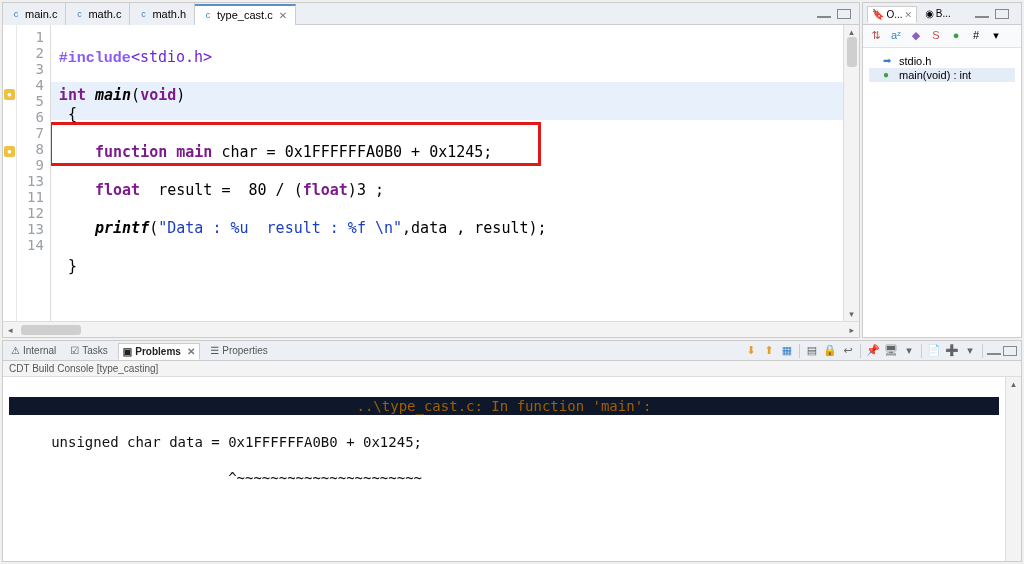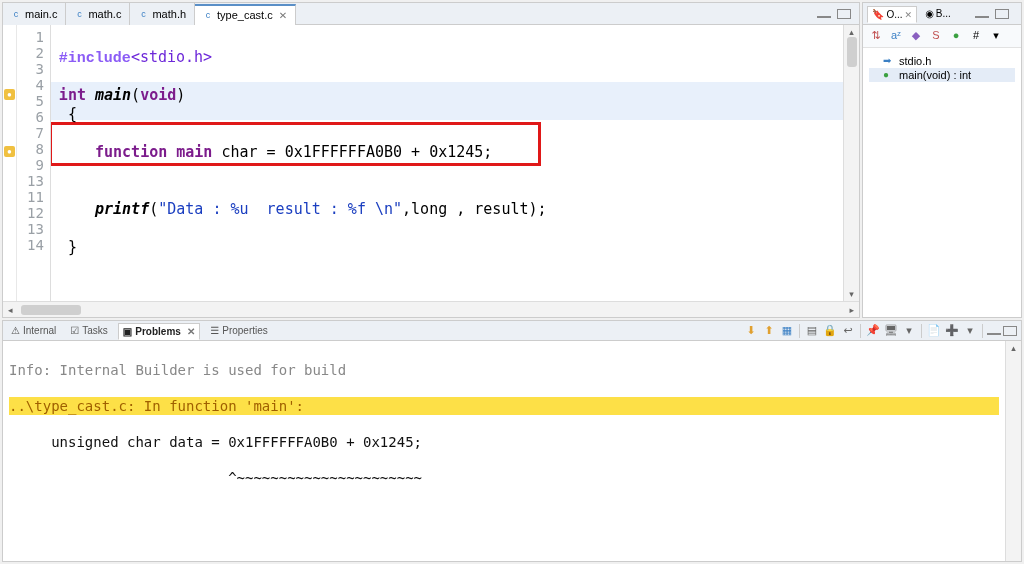--- a/index.html
+++ b/index.html
@@ -192,21 +192,21 @@
     font-family: Consolas, monospace;
     font-size: 14px;
     line-height: 18px;
     padding: 2px 6px;
     flex:1;
     overflow:hidden;
     white-space: pre;
     color:#111;
   }
   .cline { height:18px; }
-  .hl-yellow { background:#fde047; }
+  .hl-yellow { background:#0f172a;text-align:center; }
   .col-amber { color:#a06000; }
 
   .vscroll {
     width: 16px;
     background:#f3f3f3;
     border-left:1px solid #ddd;
     display:flex; flex-direction:column; align-items:center;
     padding:2px 0;
   }
   .vscroll .thumb { width:10px; flex:0 0 30px; background:#cfcfcf; border-radius:3px;}
@@ -267,22 +267,23 @@
         <div class="red-box" style="top:97px; left:-2px; width:492px; height:44px;"></div>
 
         <div class="line"><span></span></div>
         <div class="line"><span class="pp">#include</span><span class="inc">&lt;stdio.h&gt;</span></div>
         <div class="line"><span></span></div>
         <div class="line"><span class="kw">int</span><span class="fn"> main</span><span>(</span><span class="kw">void</span><span>)</span></div>
         <div class="line"><span> {</span></div>
         <div class="line"><span></span></div>
         <div class="line">    <span class="kw">function</span><span class="kw"> main</span><span> char = 0x1FFFFFFA0B0 + 0x1245;</span></div>
         <div class="line"><span></span></div>
-        <div class="line"><span></span></div>
-        <div class="line">    <span class="fn">printf</span><span>(</span><span class="str">"Data : %u  result : %f \n"</span><span>,long , result);</span></div>
+        <div class="line">    <span class="kw">float</span><span>  result =  80 / (</span><span class="kw">float</span><span>)3 ;</span></div>
+        <div class="line"><span></span></div>
+        <div class="line">    <span class="fn">printf</span><span>(</span><span class="str">"Data : %u  result : %f \n"</span><span>,data , result);</span></div>
         <div class="line"><span></span></div>
         <div class="line"><span> }</span></div>
         <div class="line"><span></span></div>
       </div>
       <div class="vscroll">
         <span class="scroll-arrow">▴</span>
         <div class="thumb"></div>
         <div style="flex:1"></div>
         <span class="scroll-arrow">▾</span>
       </div>
@@ -367,23 +368,23 @@
       <span class="bt-icon">▾</span>
       <span class="bt-sep"></span>
       <span class="bt-icon blue">📄</span>
       <span class="bt-icon green">➕</span>
       <span class="bt-icon">▾</span>
       <span class="bt-sep"></span>
       <div class="min-icon"></div>
       <div class="max-icon"></div>
     </div>
   </div>
+  <div class="console-subtitle">CDT Build Console [type_casting]</div>
   <div style="display:flex; flex:1; overflow:hidden;">
     <div class="console-body">
-<div class="cline" style="color:#888">Info: Internal Builder is used for build</div>
 <div class="cline hl-yellow col-amber">..\type_cast.c: In function 'main':</div>
 <div class="cline">     unsigned char data = 0x1FFFFFFA0B0 + 0x1245;</div>
 <div class="cline">                          ^~~~~~~~~~~~~~~~~~~~~~~</div>
 
 
     </div>
     <div class="vscroll">
       <span class="scroll-arrow">▴</span>
       <div style="flex:1"></div>
 

